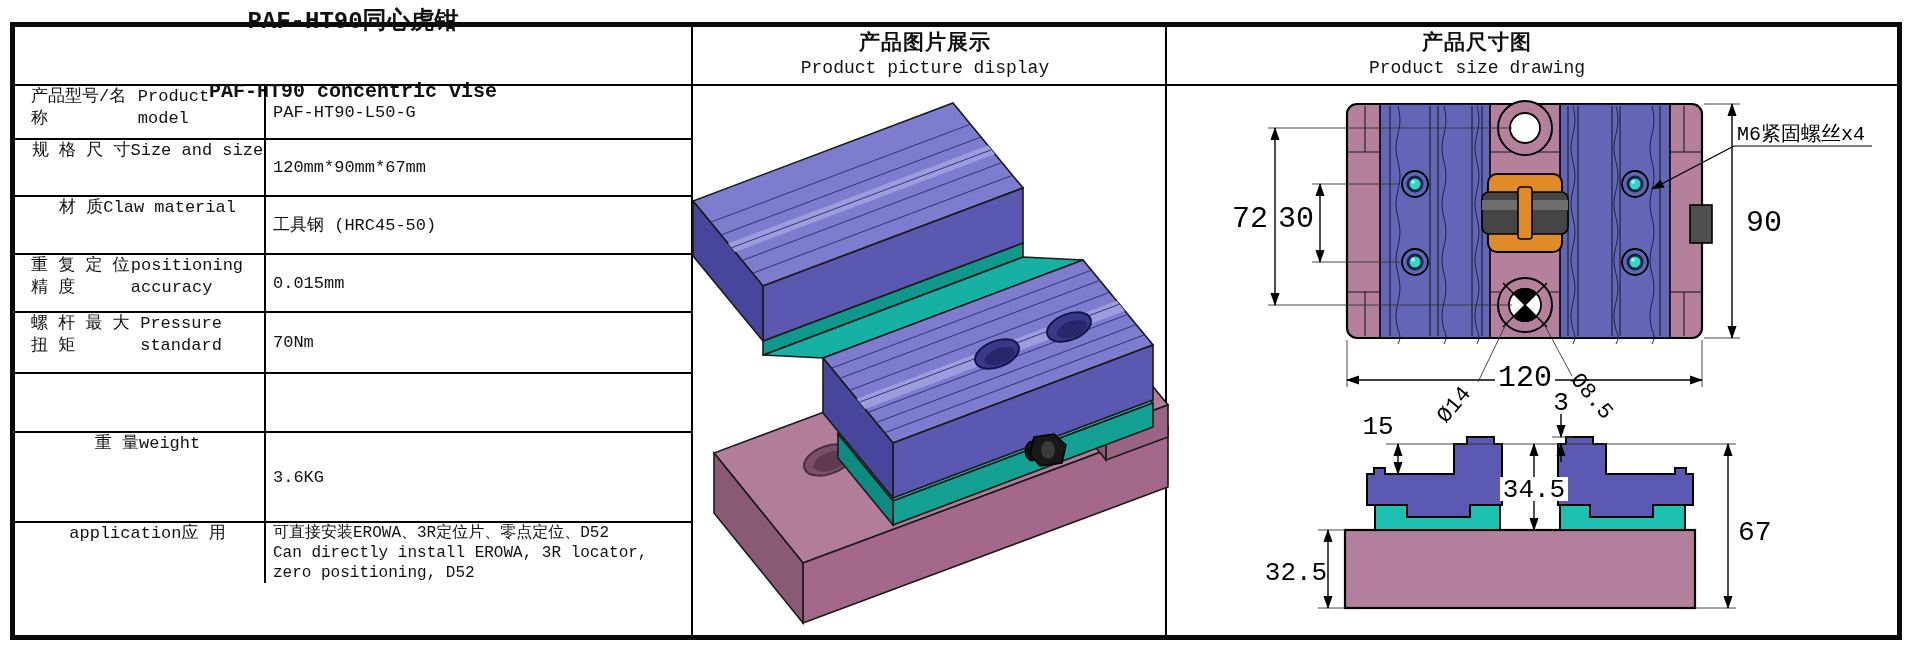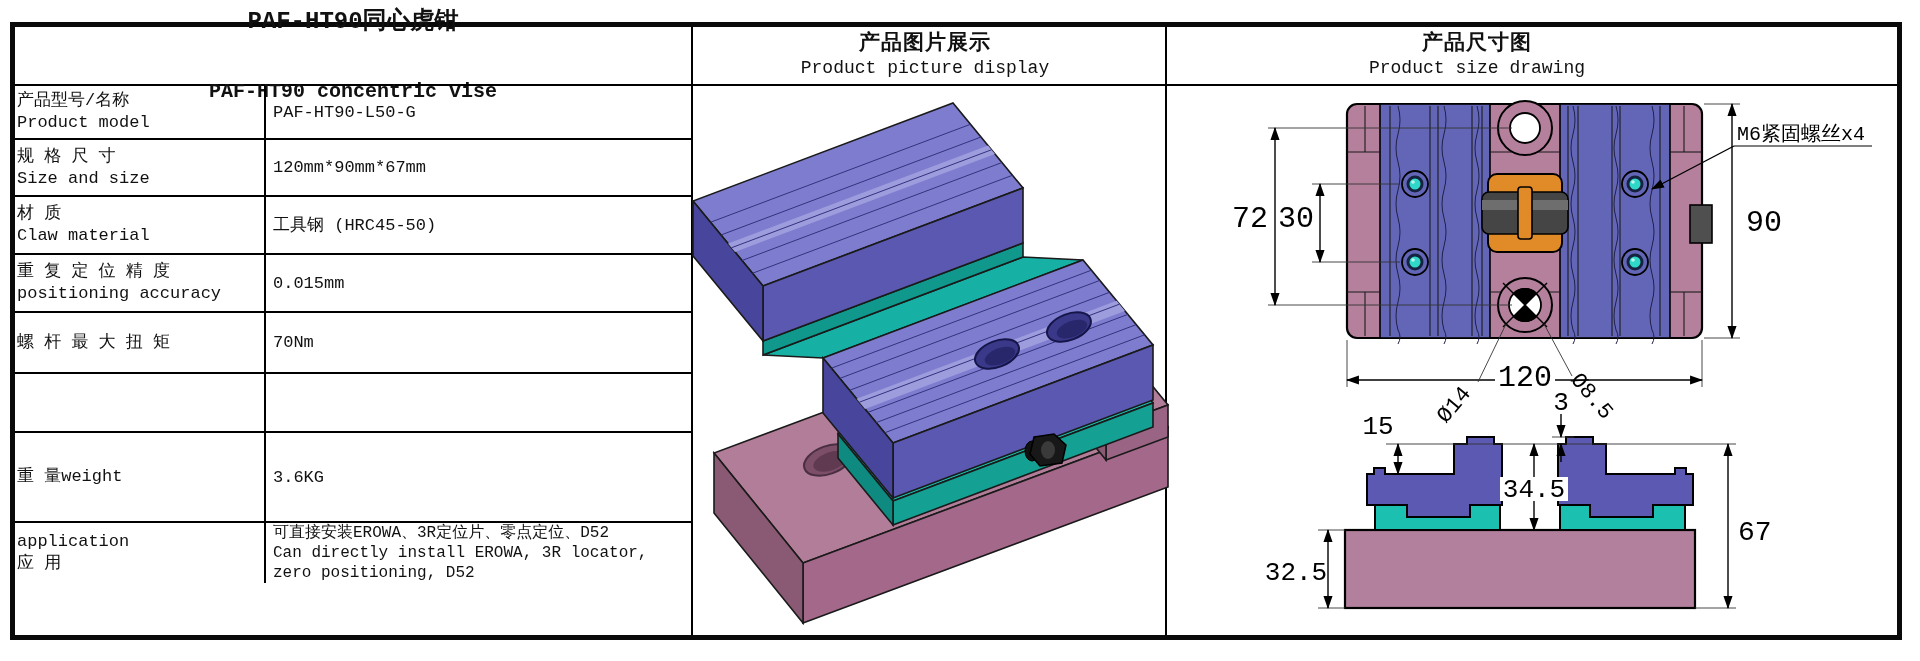--- a/index.html
+++ b/index.html
@@ -9,21 +9,21 @@
   .hdr-line{position:absolute;left:15px;top:84px;width:1882px;height:2px;background:#000;}
   .panel-title{position:absolute;top:27px;height:57px;display:flex;flex-direction:column;align-items:center;justify-content:center;line-height:1.25;}
   .pt-zh{font-size:21px;font-weight:bold;letter-spacing:1px;}
   .pt-en{font-size:18px;font-weight:normal;}
   .lt-zh{font-size:24px;font-weight:bold;}
   .lt-en{font-size:20px;font-weight:bold;margin-top:42px;}
   .spec-table{position:absolute;left:15px;top:86px;width:676px;height:549px;display:grid;
     grid-template-rows:54px 57px 58px 58px 61px 59px 90px 42px auto;}
   .trow{display:grid;grid-template-columns:251px auto;border-bottom:2px solid #000;}
   .trow:last-child{border-bottom:none;}
-  .tlabel{border-right:2px solid #000;display:flex;flex-direction:column;justify-content:center;padding-left:2px;font-size:17px;line-height:22px;}
+  .tlabel{border-right:2px solid #000;display:flex;justify-content:center;padding-left:16px;font-size:17px;line-height:22px;}
   .tvalue{display:flex;flex-direction:column;justify-content:center;padding-left:7px;font-size:17px;line-height:21px;}
   svg text{font-family:"Liberation Mono","DejaVu Sans Mono",monospace;fill:#000;}
   .dim{stroke:#000;stroke-width:1.4;fill:none;}
   .ext{stroke:#333;stroke-width:0.9;fill:none;}
   .edge{stroke:#1a1a1a;stroke-width:1.6;}
   .thin{stroke:#1a1a1a;stroke-width:1.1;fill:none;}
 </style>
 </head>
 <body>
 
@@ -70,20 +70,21 @@
       <span>重 复 定 位 精 度</span>
       <span>positioning accuracy</span>
     </div>
     <div class="tvalue">
       <span>0.015mm</span>
     </div>
   </div>
   <div class="trow">
     <div class="tlabel">
       <span>螺 杆 最 大 扭 矩</span>
+      <span>Pressure standard</span>
     </div>
     <div class="tvalue">
       <span>70Nm</span>
     </div>
   </div>
   <div class="trow">
     <div class="tlabel"></div>
     <div class="tvalue"></div>
   </div>
   <div class="trow">

